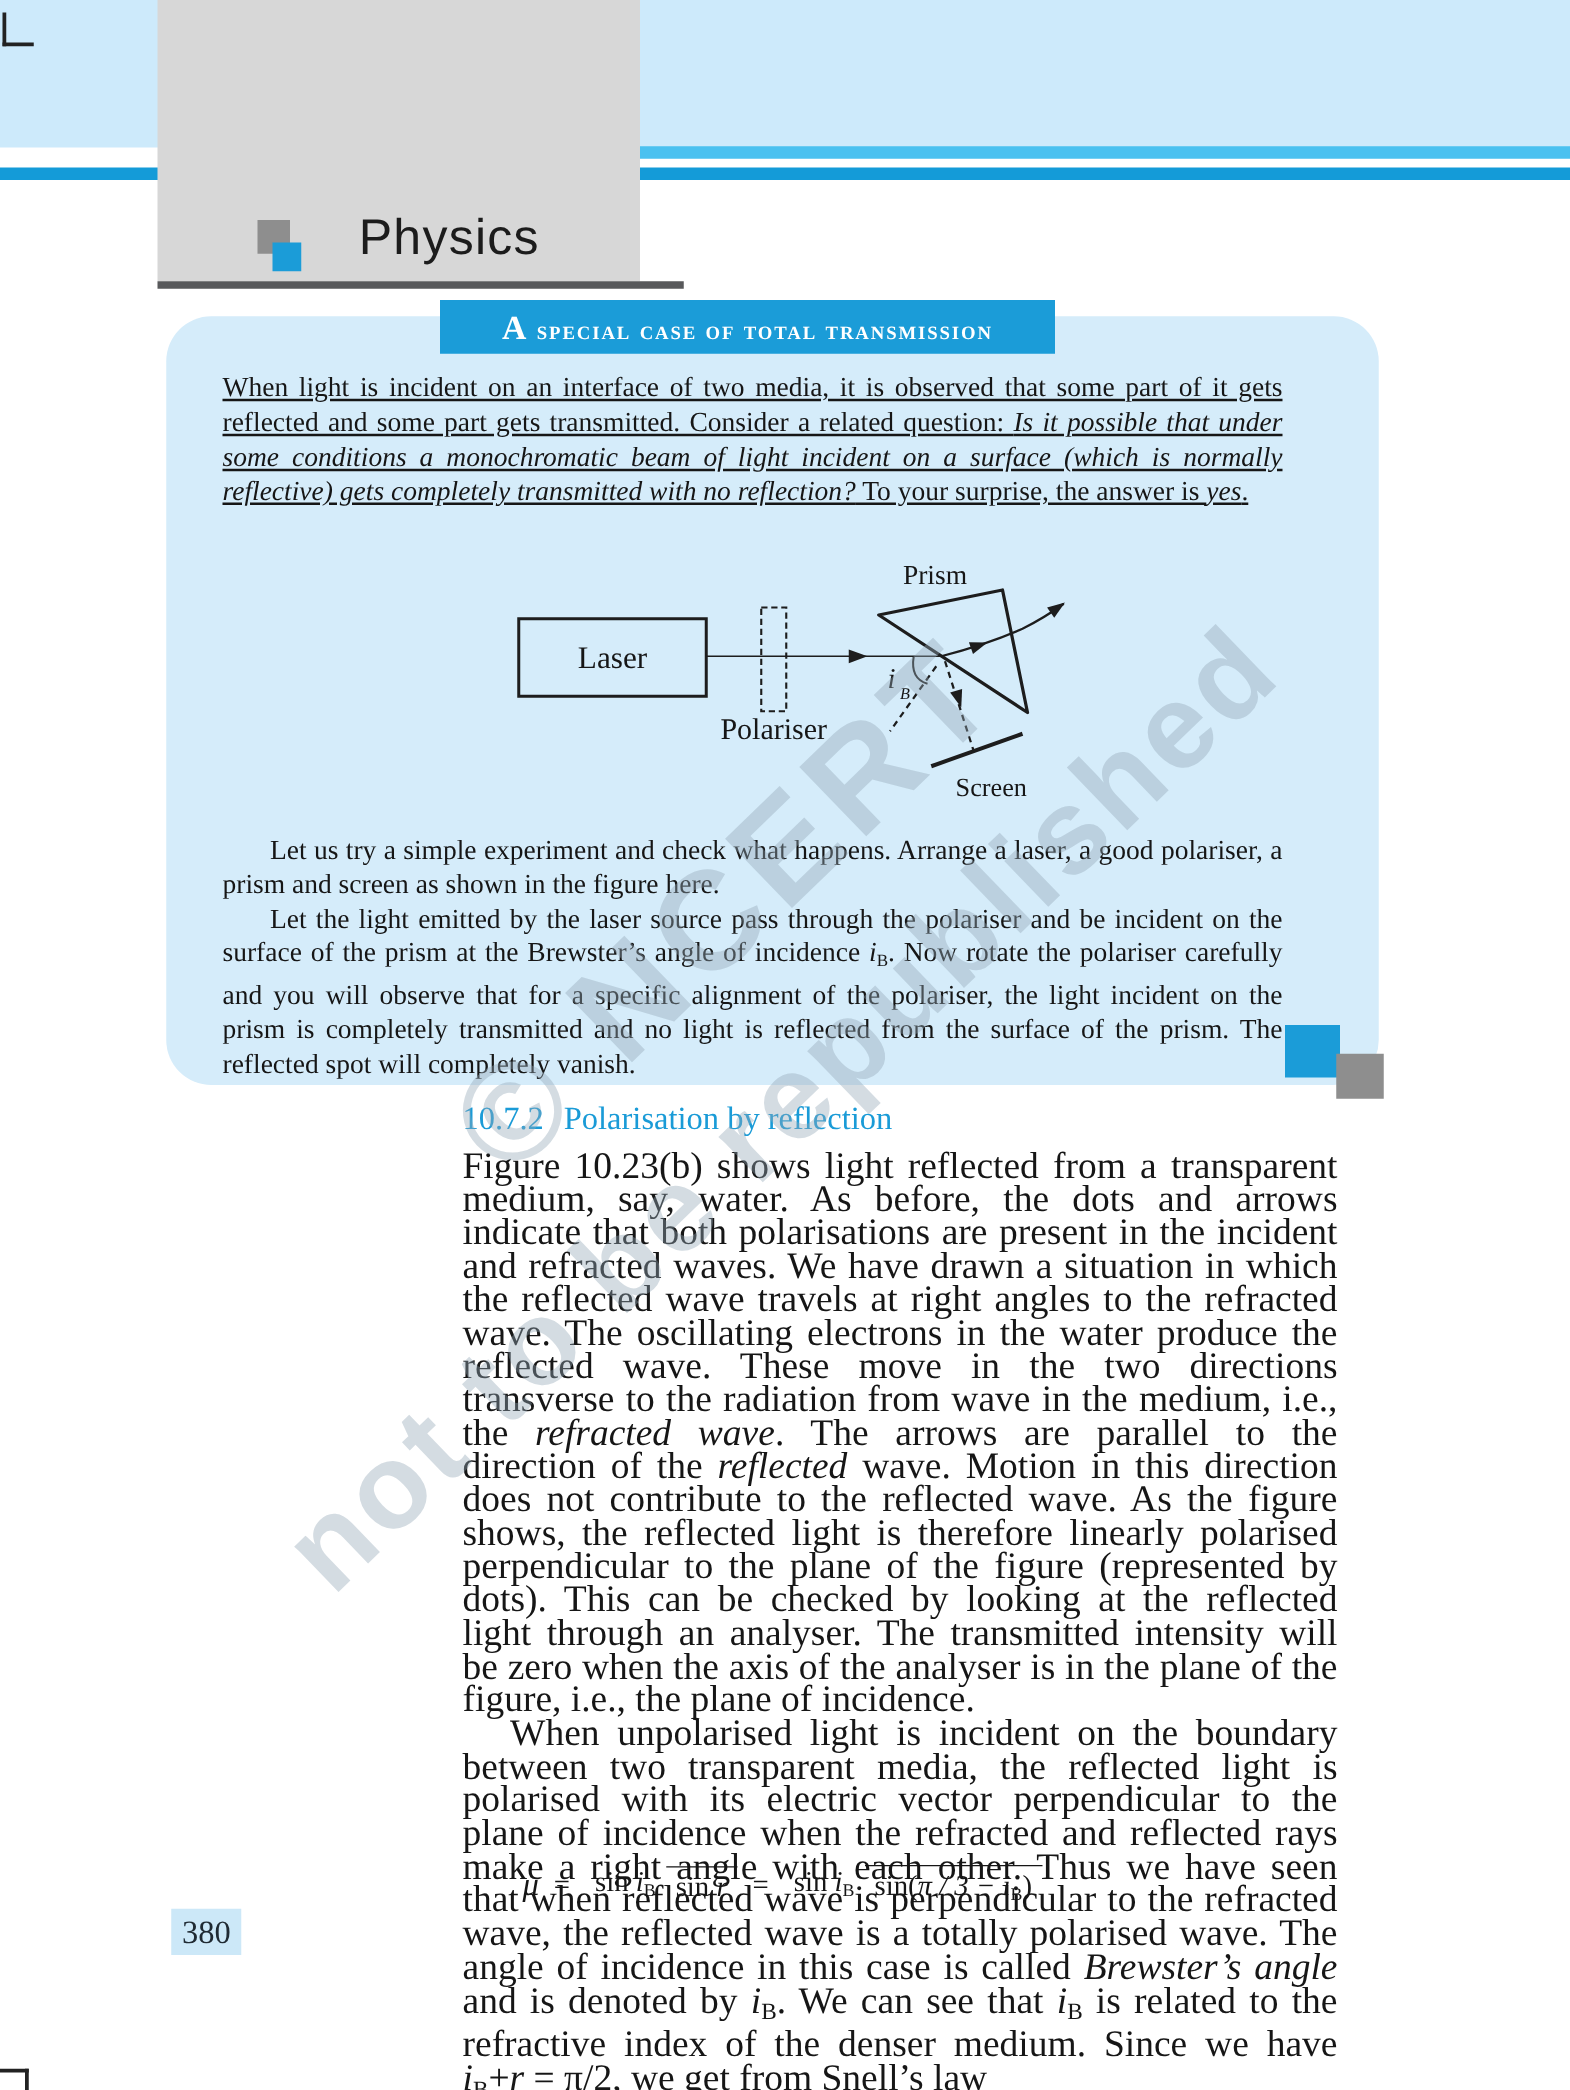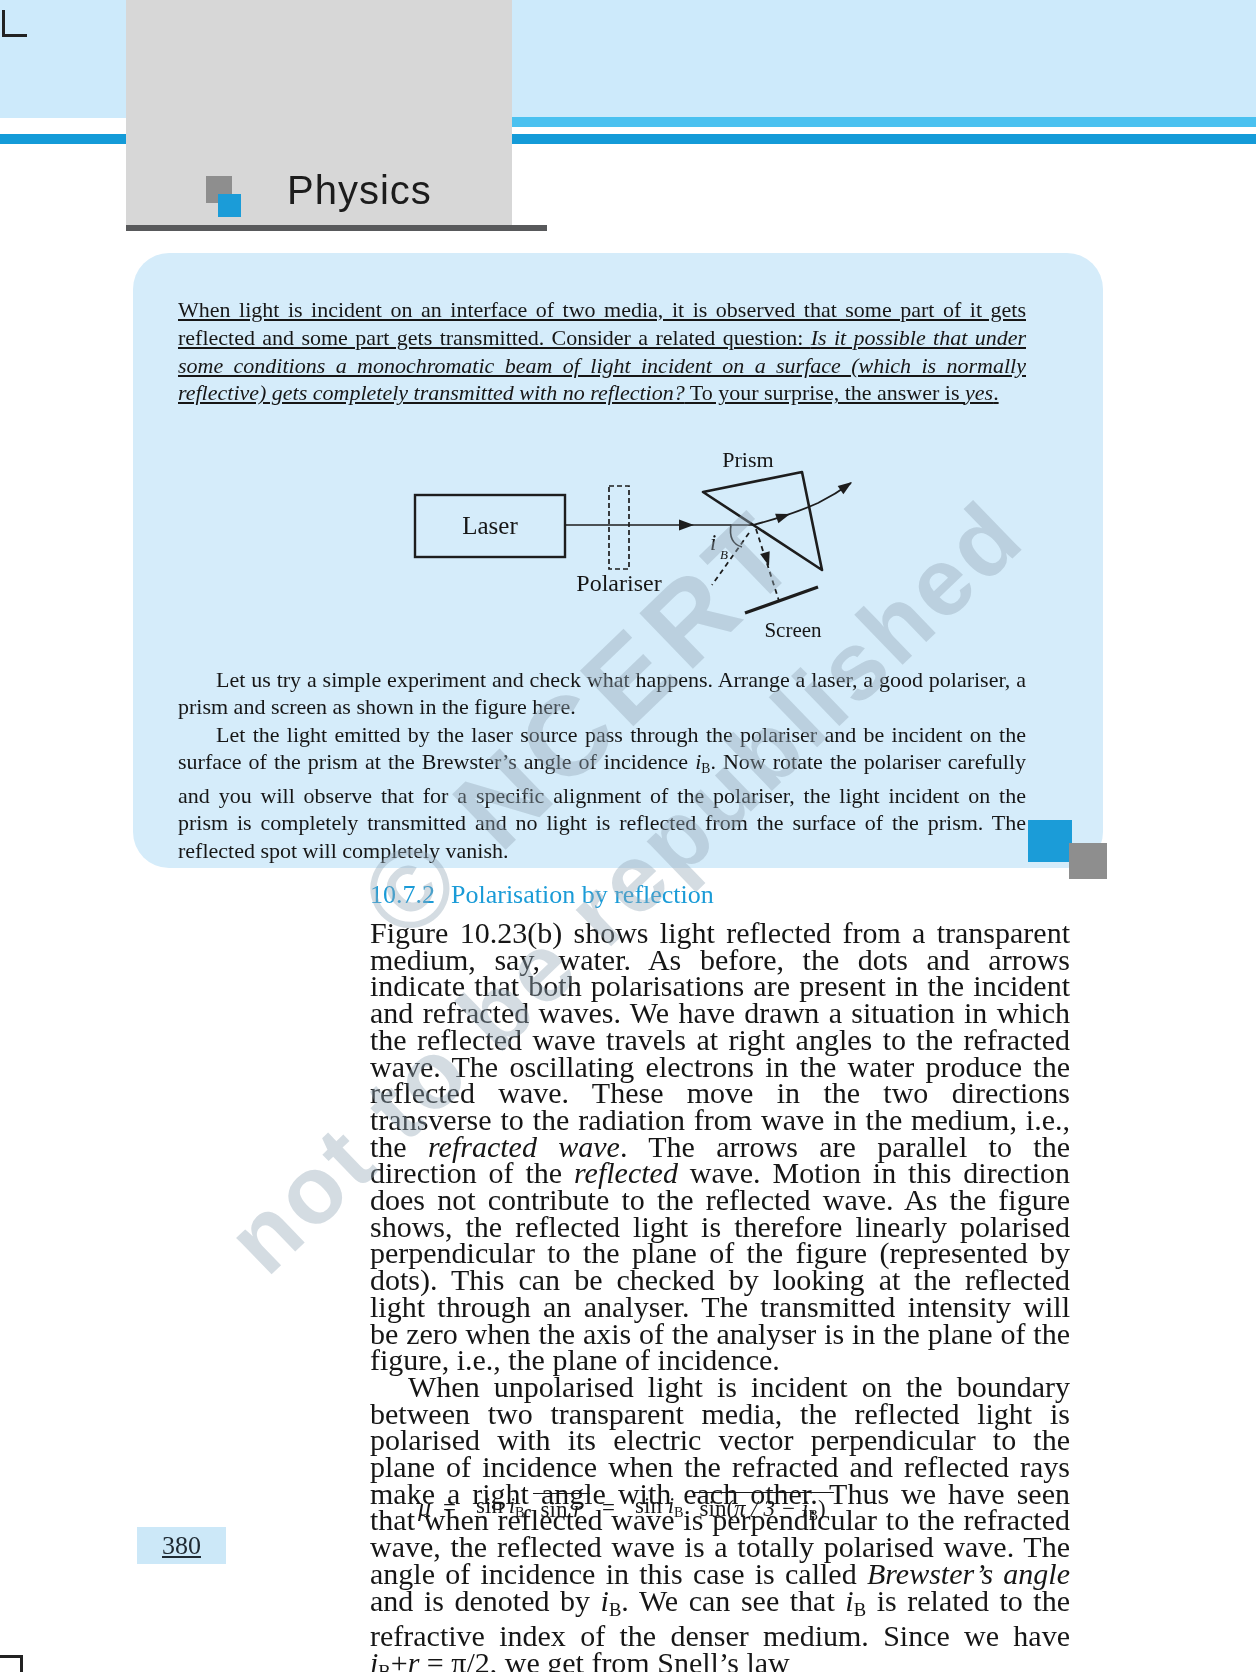--- a/index.html
+++ b/index.html
@@ -52,22 +52,22 @@
 
   
   .formula{position:absolute;left:418px;top:1492px;display:flex;align-items:center;gap:12px;
            font-size:23px;color:#161616;}
   .formula .mu{font-style:italic;font-size:26px;}
   .frac{display:inline-flex;flex-direction:row;align-items:center;}
   .frac .num{padding:0 8px 3px;}
   .frac .den{border-top:1.7px solid #161616;padding:3px 8px 0;}
 
   
-  .page-badge{position:absolute;left:137px;top:1527px;width:89px;height:37px;background:#cce8f8;
-              text-align:center;line-height:38px;font-size:26px;color:#1f2a33;text-decoration:underline;}
+  .page-badge{position:absolute;left:137px;top:1527px;width:56px;height:37px;background:#cce8f8;
+              text-align:center;line-height:38px;font-size:26px;color:#1f2a33;}
   .footer{position:absolute;left:0;top:1608px;width:1256px;text-align:center;
           font-family:"Liberation Sans",sans-serif;font-size:17px;color:#222;}
 
   
   .wm{position:absolute;z-index:40;pointer-events:none;font-family:"Liberation Sans",sans-serif;
       font-weight:600;color:rgba(148,168,182,0.40);white-space:nowrap;text-align:center;}
   .wm1{left:170px;top:660px;width:820px;font-size:112px;letter-spacing:8px;transform:rotate(-44deg);}
   .wm2{left:45px;top:832px;width:1160px;font-size:96px;letter-spacing:4px;transform:rotate(-44deg);}
 
   
@@ -85,20 +85,23 @@
   <div class="brand-box"></div>
   <div class="brand-underline"></div>
   <div class="logo-gray"></div>
   <div class="logo-blue"></div>
   <div class="brand-title">Physics</div>
 
   <div class="corner-tl"></div>
   <div class="corner-bl"></div>
 
   <div class="panel"></div>
+  <div class="headbar">
+    <div class="headbar-text">A special case of total transmission</div>
+  </div>
   <div class="panel-intro"><span>When light is incident on an interface of two media, it is observed that some part of it gets reflected and some part gets transmitted. Consider a related question: </span><span class="seg-i">Is it possible that under some conditions a monochromatic beam of light incident on a surface (which is normally reflective) gets completely transmitted with no reflection?</span><span> To your surprise, the answer is </span><span class="seg-i">yes</span><span>.</span></div>
 
   <svg class="diagram" viewBox="370 425 500 235">
 
     <rect x="415" y="495" width="150" height="62" fill="none" stroke="#1d1d1d" stroke-width="2.4"></rect>
     <text x="490" y="534" font-size="25" text-anchor="middle">Laser</text>
 
     <line x1="565" y1="525" x2="753" y2="525" stroke="#1d1d1d" stroke-width="1.3"></line>
     <polygon points="-15,-5.5 0,0 -15,5.5" transform="translate(694,525)" fill="#1d1d1d"></polygon>
 

